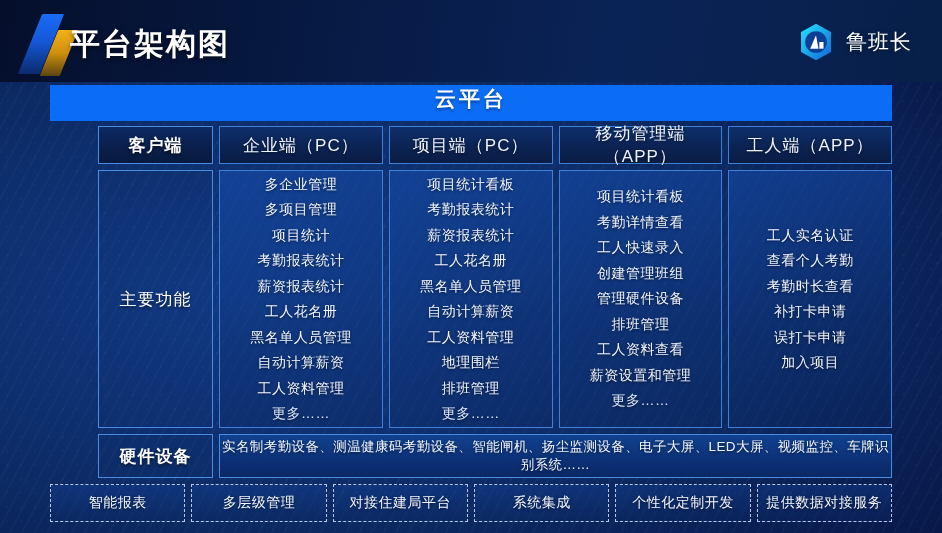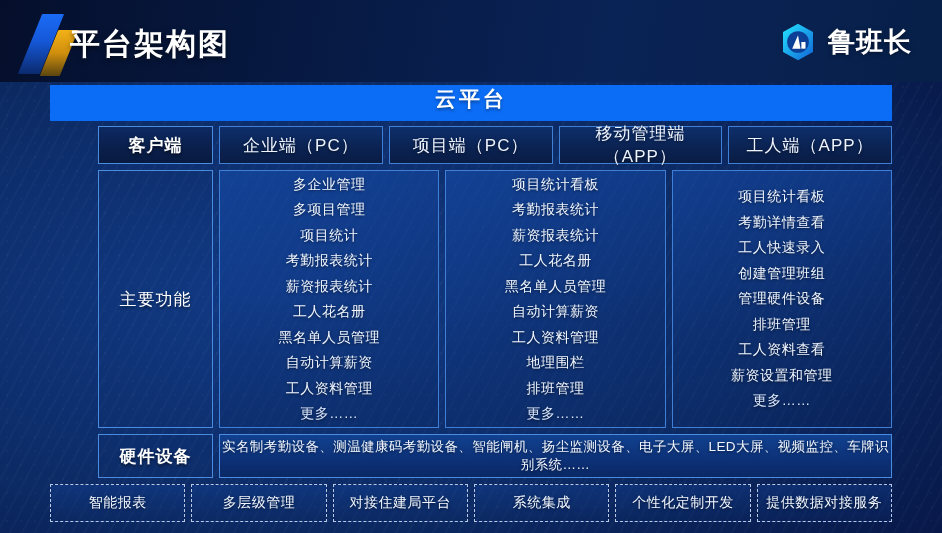--- a/index.html
+++ b/index.html
@@ -44,21 +44,21 @@
      background:linear-gradient(180deg,#f2b117 0%,#d08f0d 50%,#5a4510 100%); }
 
   #hdr-title{
     position:absolute; left:70px; top:24px;
     font-size:30px; font-weight:bold; color:#ffffff; letter-spacing:2px;
     text-shadow:0 2px 5px rgba(0,0,0,.6);
   }
 
   #brand{ position:absolute; right:30px; top:22px; display:flex; align-items:center; gap:10px; }
   #brand .mark{ width:40px; height:40px; display:block; }
-  #brand .name{ font-size:27px; font-weight:bold; color:#fff; letter-spacing:1px;
+  #brand .name{ font-size:21px; font-weight:normal; color:#fff; letter-spacing:1px;
      text-shadow:0 1px 4px rgba(0,0,0,.5); }
 
   
   #cloud{
     position:absolute; left:50px; top:85px; width:842px; height:36px;
     background:#0b6cf5;
     display:flex; align-items:flex-start; justify-content:center;
     z-index:3;
   }
   #cloud span{ font-size:21px; font-weight:bold; color:#fff; letter-spacing:3px;
@@ -245,20 +245,30 @@
             <li>考勤详情查看</li>
             <li>工人快速录入</li>
             <li>创建管理班组</li>
             <li>管理硬件设备</li>
             <li>排班管理</li>
             <li>工人资料查看</li>
             <li>薪资设置和管理</li>
             <li class="more">更多……</li>
           </ul>
       </div>
+      <div class="cell c-col col-body">
+        <ul>
+            <li>工人实名认证</li>
+            <li>查看个人考勤</li>
+            <li>考勤时长查看</li>
+            <li>补打卡申请</li>
+            <li>误打卡申请</li>
+            <li>加入项目</li>
+          </ul>
+      </div>
     </div>
 
     <div class="row row-hw">
       <div class="cell c-side side-hw">
         <span>硬件设备</span>
       </div>
       <div class="cell hw-desc">
         <span>实名制考勤设备、测温健康码考勤设备、智能闸机、扬尘监测设备、电子大屏、LED大屏、视频监控、车牌识别系统……</span>
       </div>
     </div>

